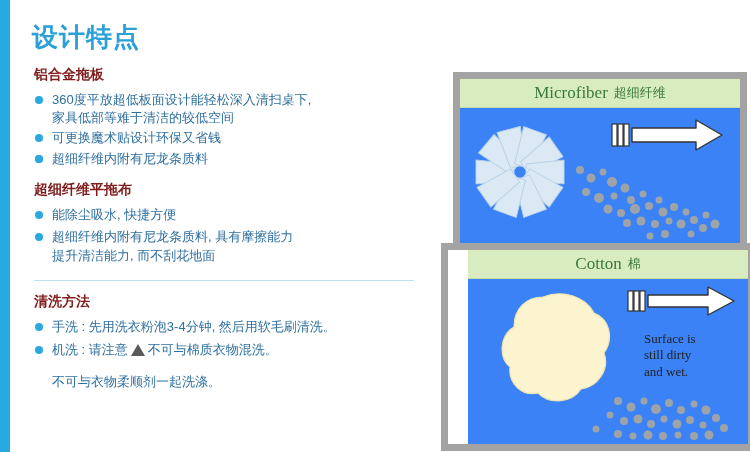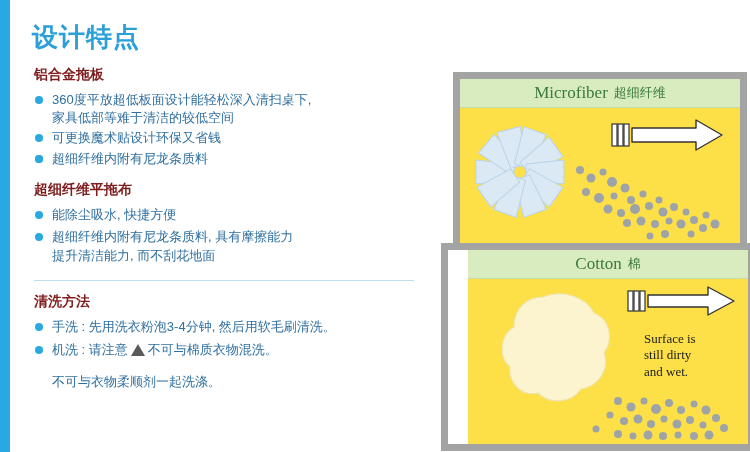--- a/index.html
+++ b/index.html
@@ -130,21 +130,21 @@
     font-family: "Liberation Serif", serif;
     font-size: 17px;
     color: #3b7a3b;
   }
   .panel-head .cn {
     font-size: 13px;
     color: #3b7a3b;
   }
   .panel-body {
     position: relative;
-    background: #fde047;
+    background: #3b82f6;
   }
   #panel-micro {
     left: 443px;
     top: 72px;
     width: 280px;
     height: 165px;
   }
   #panel-cotton {
     left: 431px;
     top: 243px;

